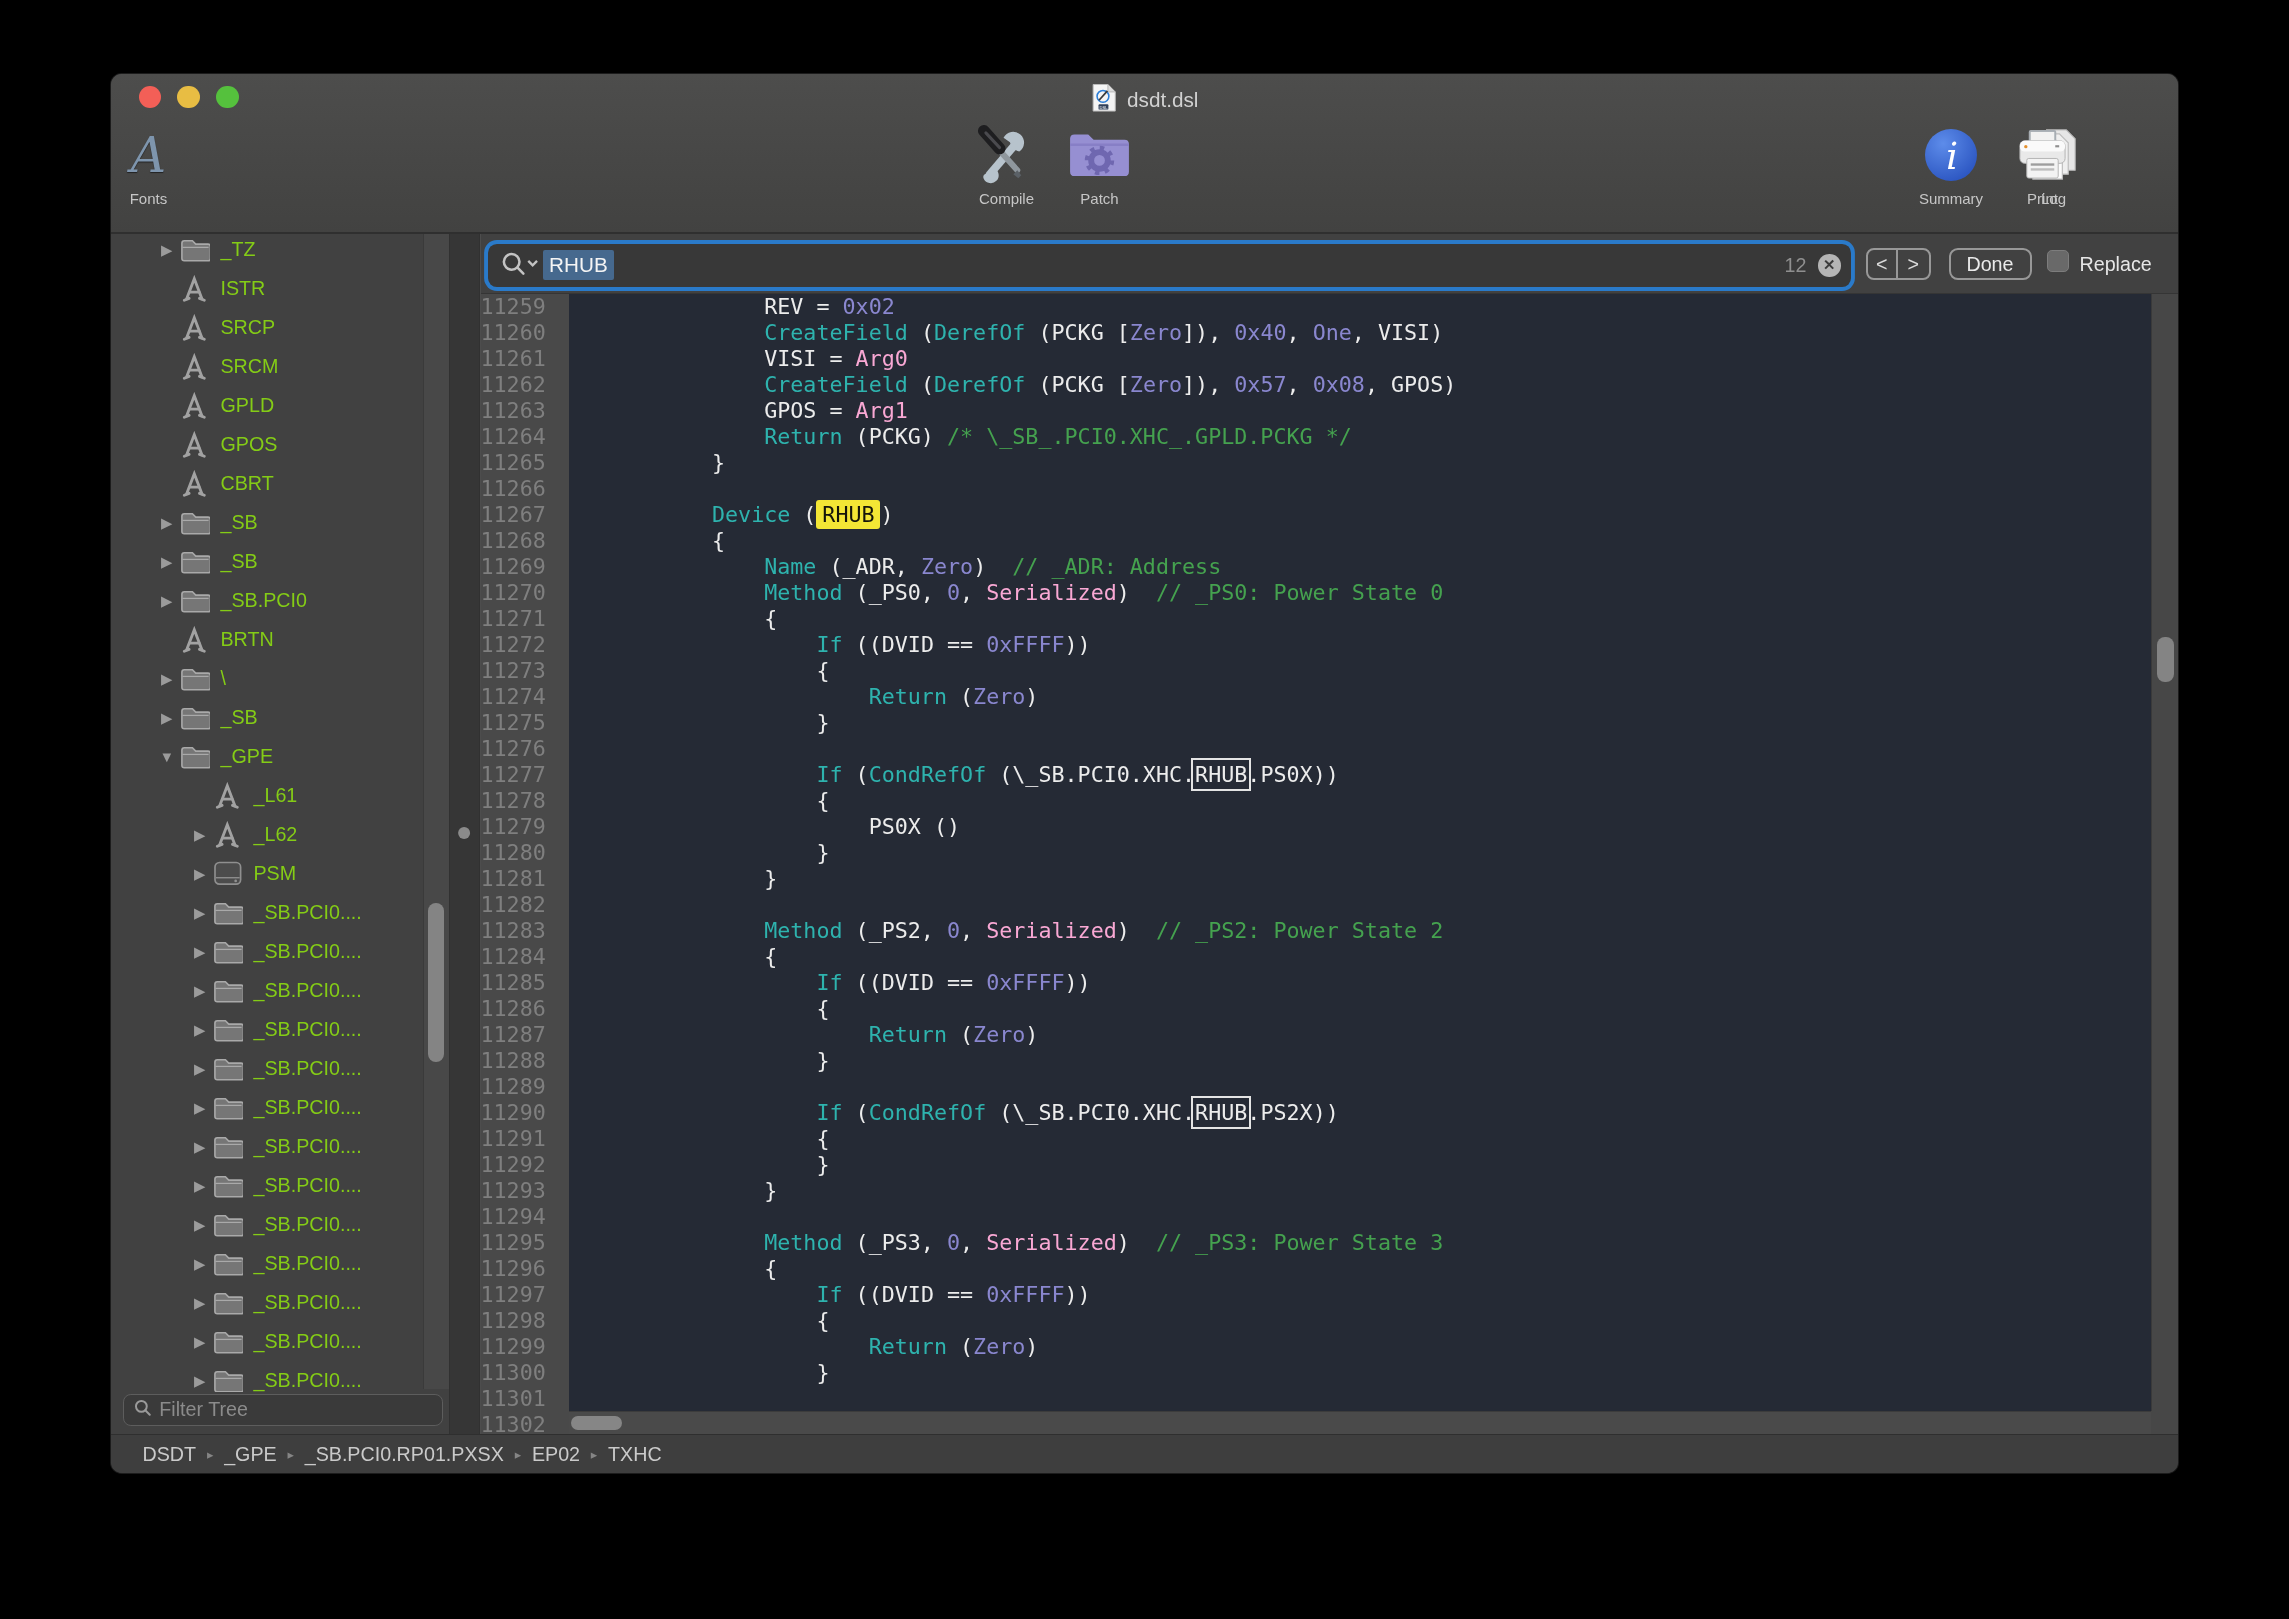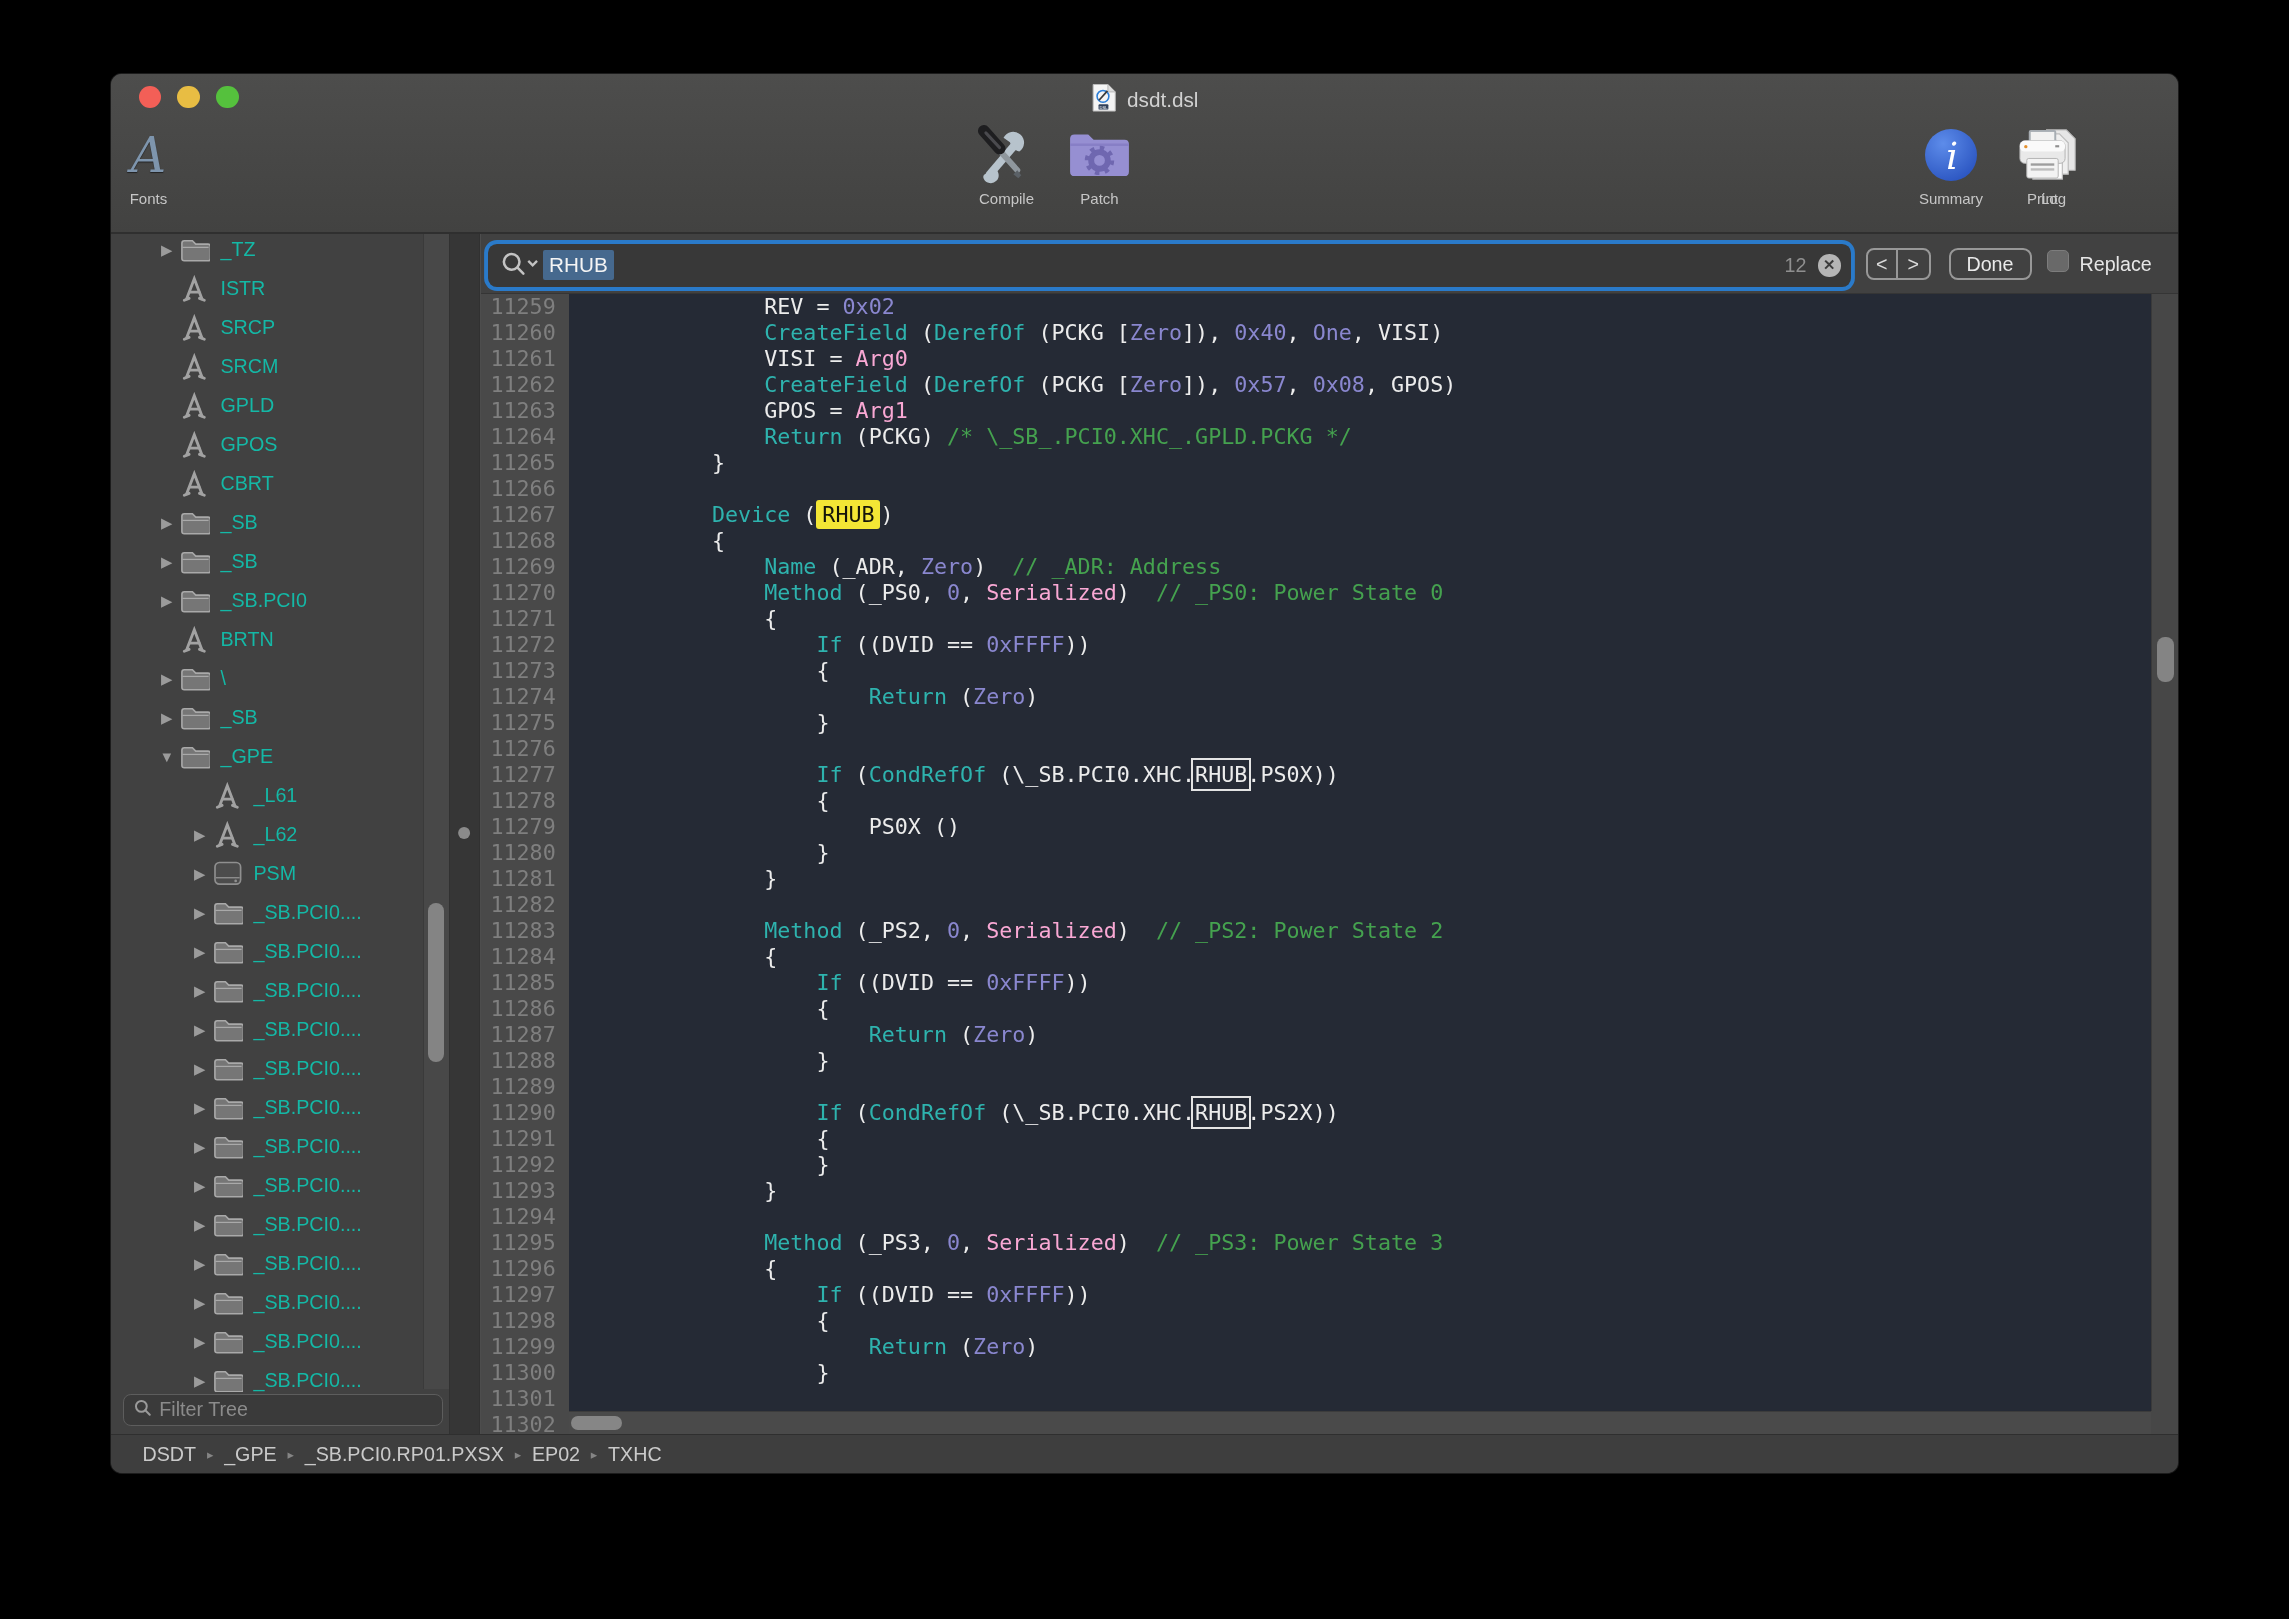--- a/index.html
+++ b/index.html
@@ -25,21 +25,21 @@
   .fonts-glyph{font-family:"DejaVu Serif",serif;font-style:italic;font-size:49px;
     color:#7e95ad;line-height:55px;text-shadow:0 1px 1px #222;}
   
   .content{position:absolute;left:0;top:160px;width:100%;height:1200px;display:flex;}
   
   .sidebar{position:relative;width:338px;height:100%;background:#414141;overflow:hidden;flex:none;}
   .tree{position:absolute;left:0;top:-3.9px;right:25.6px;height:1162px;overflow:hidden;}
   .tree-row{height:39px;display:flex;align-items:center;}
   .tr-arrow{width:25.6px;flex:none;text-align:center;font-size:14.8px;color:#9b9b9b;}
   .tr-icon{width:35px;flex:none;display:flex;align-items:center;}
-  .tr-label{font-size:19.7px;color:#14b8a6;white-space:nowrap;margin-left:5.9px;}
+  .tr-label{font-size:19.7px;color:#84cc16;white-space:nowrap;margin-left:5.9px;}
   .sb-scroll{position:absolute;right:0;top:0;bottom:45px;width:25.6px;background:#484848;
     border-left:1px solid #3a3a3a;}
   .sb-thumb{position:absolute;left:3.9px;top:669px;width:15.8px;height:159px;border-radius:7.9px;background:#848484;}
   .filter-wrap{position:absolute;left:11.8px;bottom:7.9px;width:320px;height:32.5px;background:#3a3a3a;
     border:1px solid #5d5d5d;border-radius:7.9px;display:flex;align-items:center;padding:0 9.9px;}
   .filter-wrap .ph{color:#8b8b8b;font-size:19.7px;margin-left:7.9px;}
   
   .splitter{position:relative;width:30.5px;height:100%;background:#363636;flex:none;
     border-left:1px solid #313131;border-right:1px solid #313131;}
   .split-dot{position:absolute;left:50%;top:593px;transform:translateX(-50%);
@@ -58,21 +58,21 @@
   .seg-btn{width:50%;text-align:center;color:#dadada;font-size:19.7px;line-height:28.6px;}
   .seg-btn:first-child{border-right:2px solid #989898;}
   .done-btn{position:absolute;left:1468px;top:13.8px;width:83px;height:32.5px;border:2px solid #989898;
     border-radius:8.9px;color:#eaeaea;font-size:19.7px;text-align:center;line-height:28.6px;}
   .replace-check{position:absolute;left:1566px;top:15.8px;width:22.7px;height:22.7px;background:#696969;
     border:1px solid #7d7d7d;border-radius:4.9px;}
   .replace-label{position:absolute;left:1599px;top:13.8px;font-size:19.7px;color:#e6e6e6;line-height:32.5px;}
   
   .editor{position:absolute;left:0;top:59px;right:0;bottom:0;border-top:1px solid #353535;}
   .gutter{position:absolute;left:0;top:0;bottom:0;width:88px;background:#494949;overflow:hidden;}
-  .gnum{height:26px;line-height:26px;text-align:right;padding-right:12.8px;
+  .gnum{height:26px;line-height:26px;text-align:left;padding-right:12.8px;
     font-family:"DejaVu Sans Mono",monospace;font-size:21.7px;color:#7f7f7f;}
   .code{position:absolute;left:88px;right:26.6px;top:0;bottom:22.7px;background:#252a35;overflow:hidden;}
   .cline{height:26px;line-height:26px;white-space:pre;padding-left:39px;
     font-family:"DejaVu Sans Mono",monospace;font-size:21.7px;color:#ececec;}
   .tk-k{color:#2eb3ae}.tk-n{color:#8a87cf}.tk-a{color:#f9a8d4}.tk-c{color:#45a24f}.tk-p{color:#ececec}
   .tk-y{background:#f3e635;color:#15150a;border-radius:3px;padding:2px 5.9px;}
   .tk-b{outline:2px solid #e4e4e4;outline-offset:2px;}
   .vscroll{position:absolute;right:0;top:0;bottom:22.7px;width:26.6px;background:#474747;border-left:1px solid #3a3a3a;}
   .v-thumb{position:absolute;left:4.9px;top:343px;width:16.7px;height:45px;border-radius:7.9px;background:#848484;}
   .hscroll{position:absolute;left:88px;right:26.6px;bottom:0;height:22.7px;background:#4a4a4a;border-top:1px solid #3c3c3c;}

